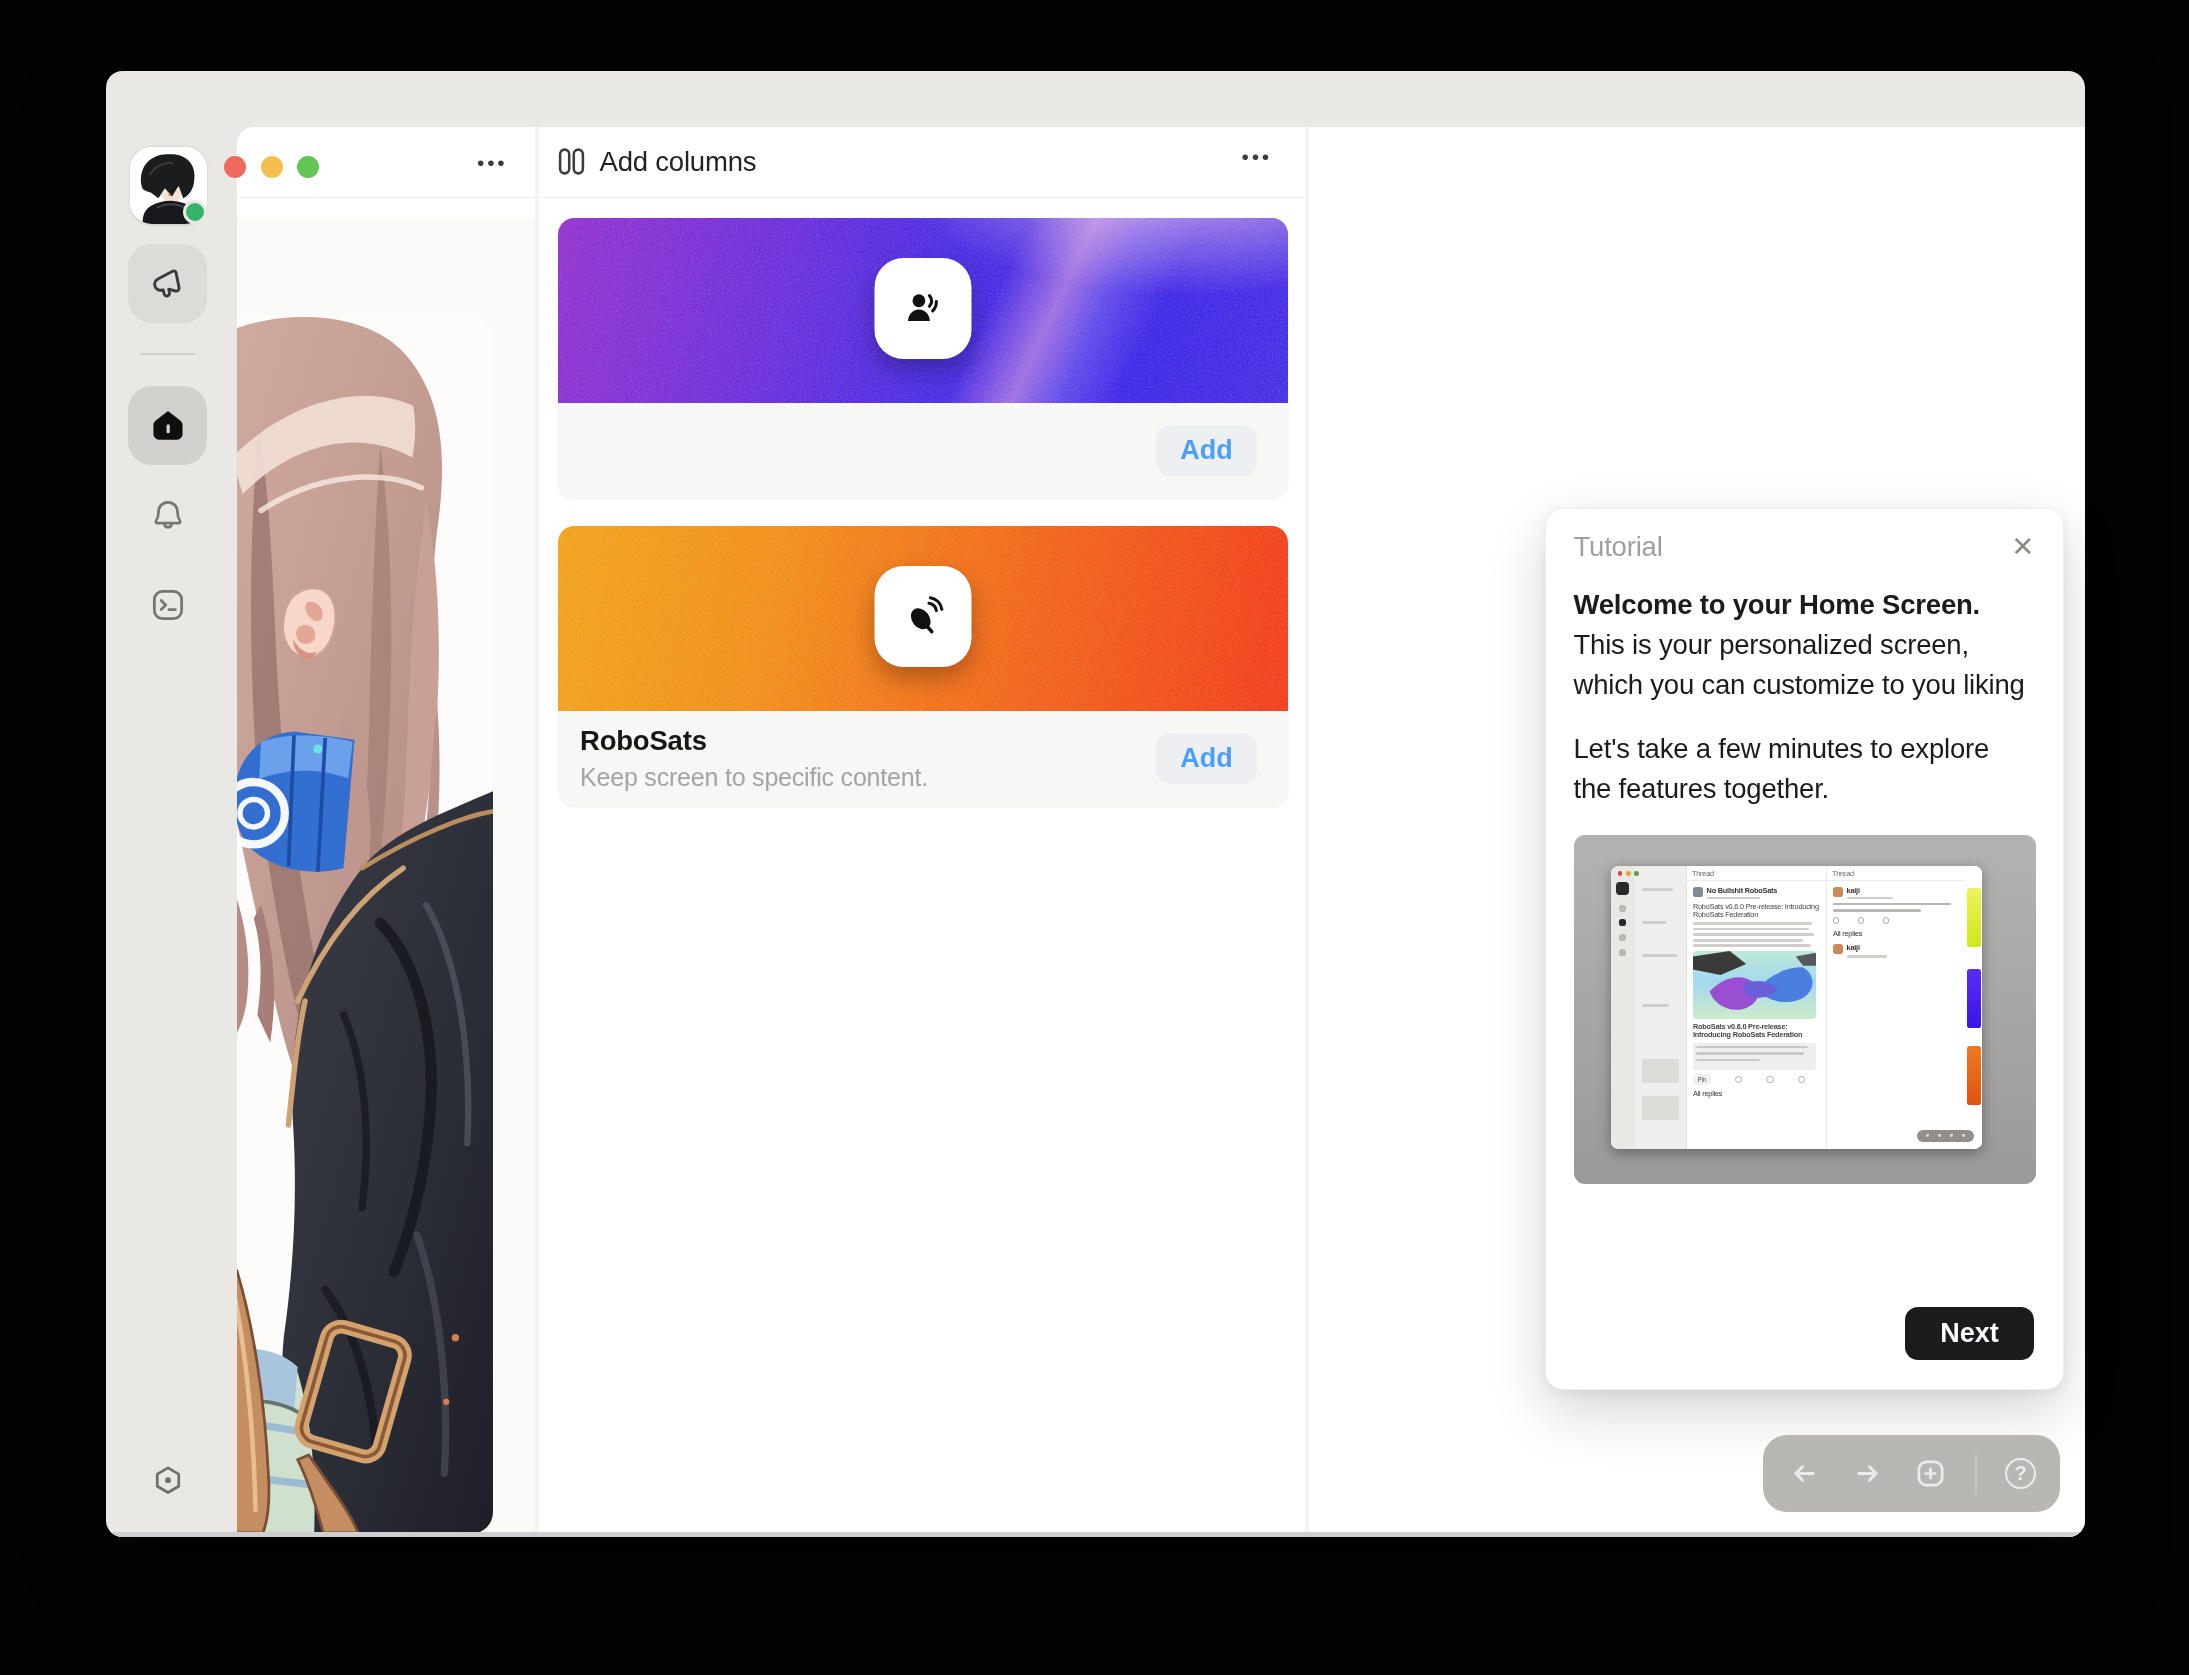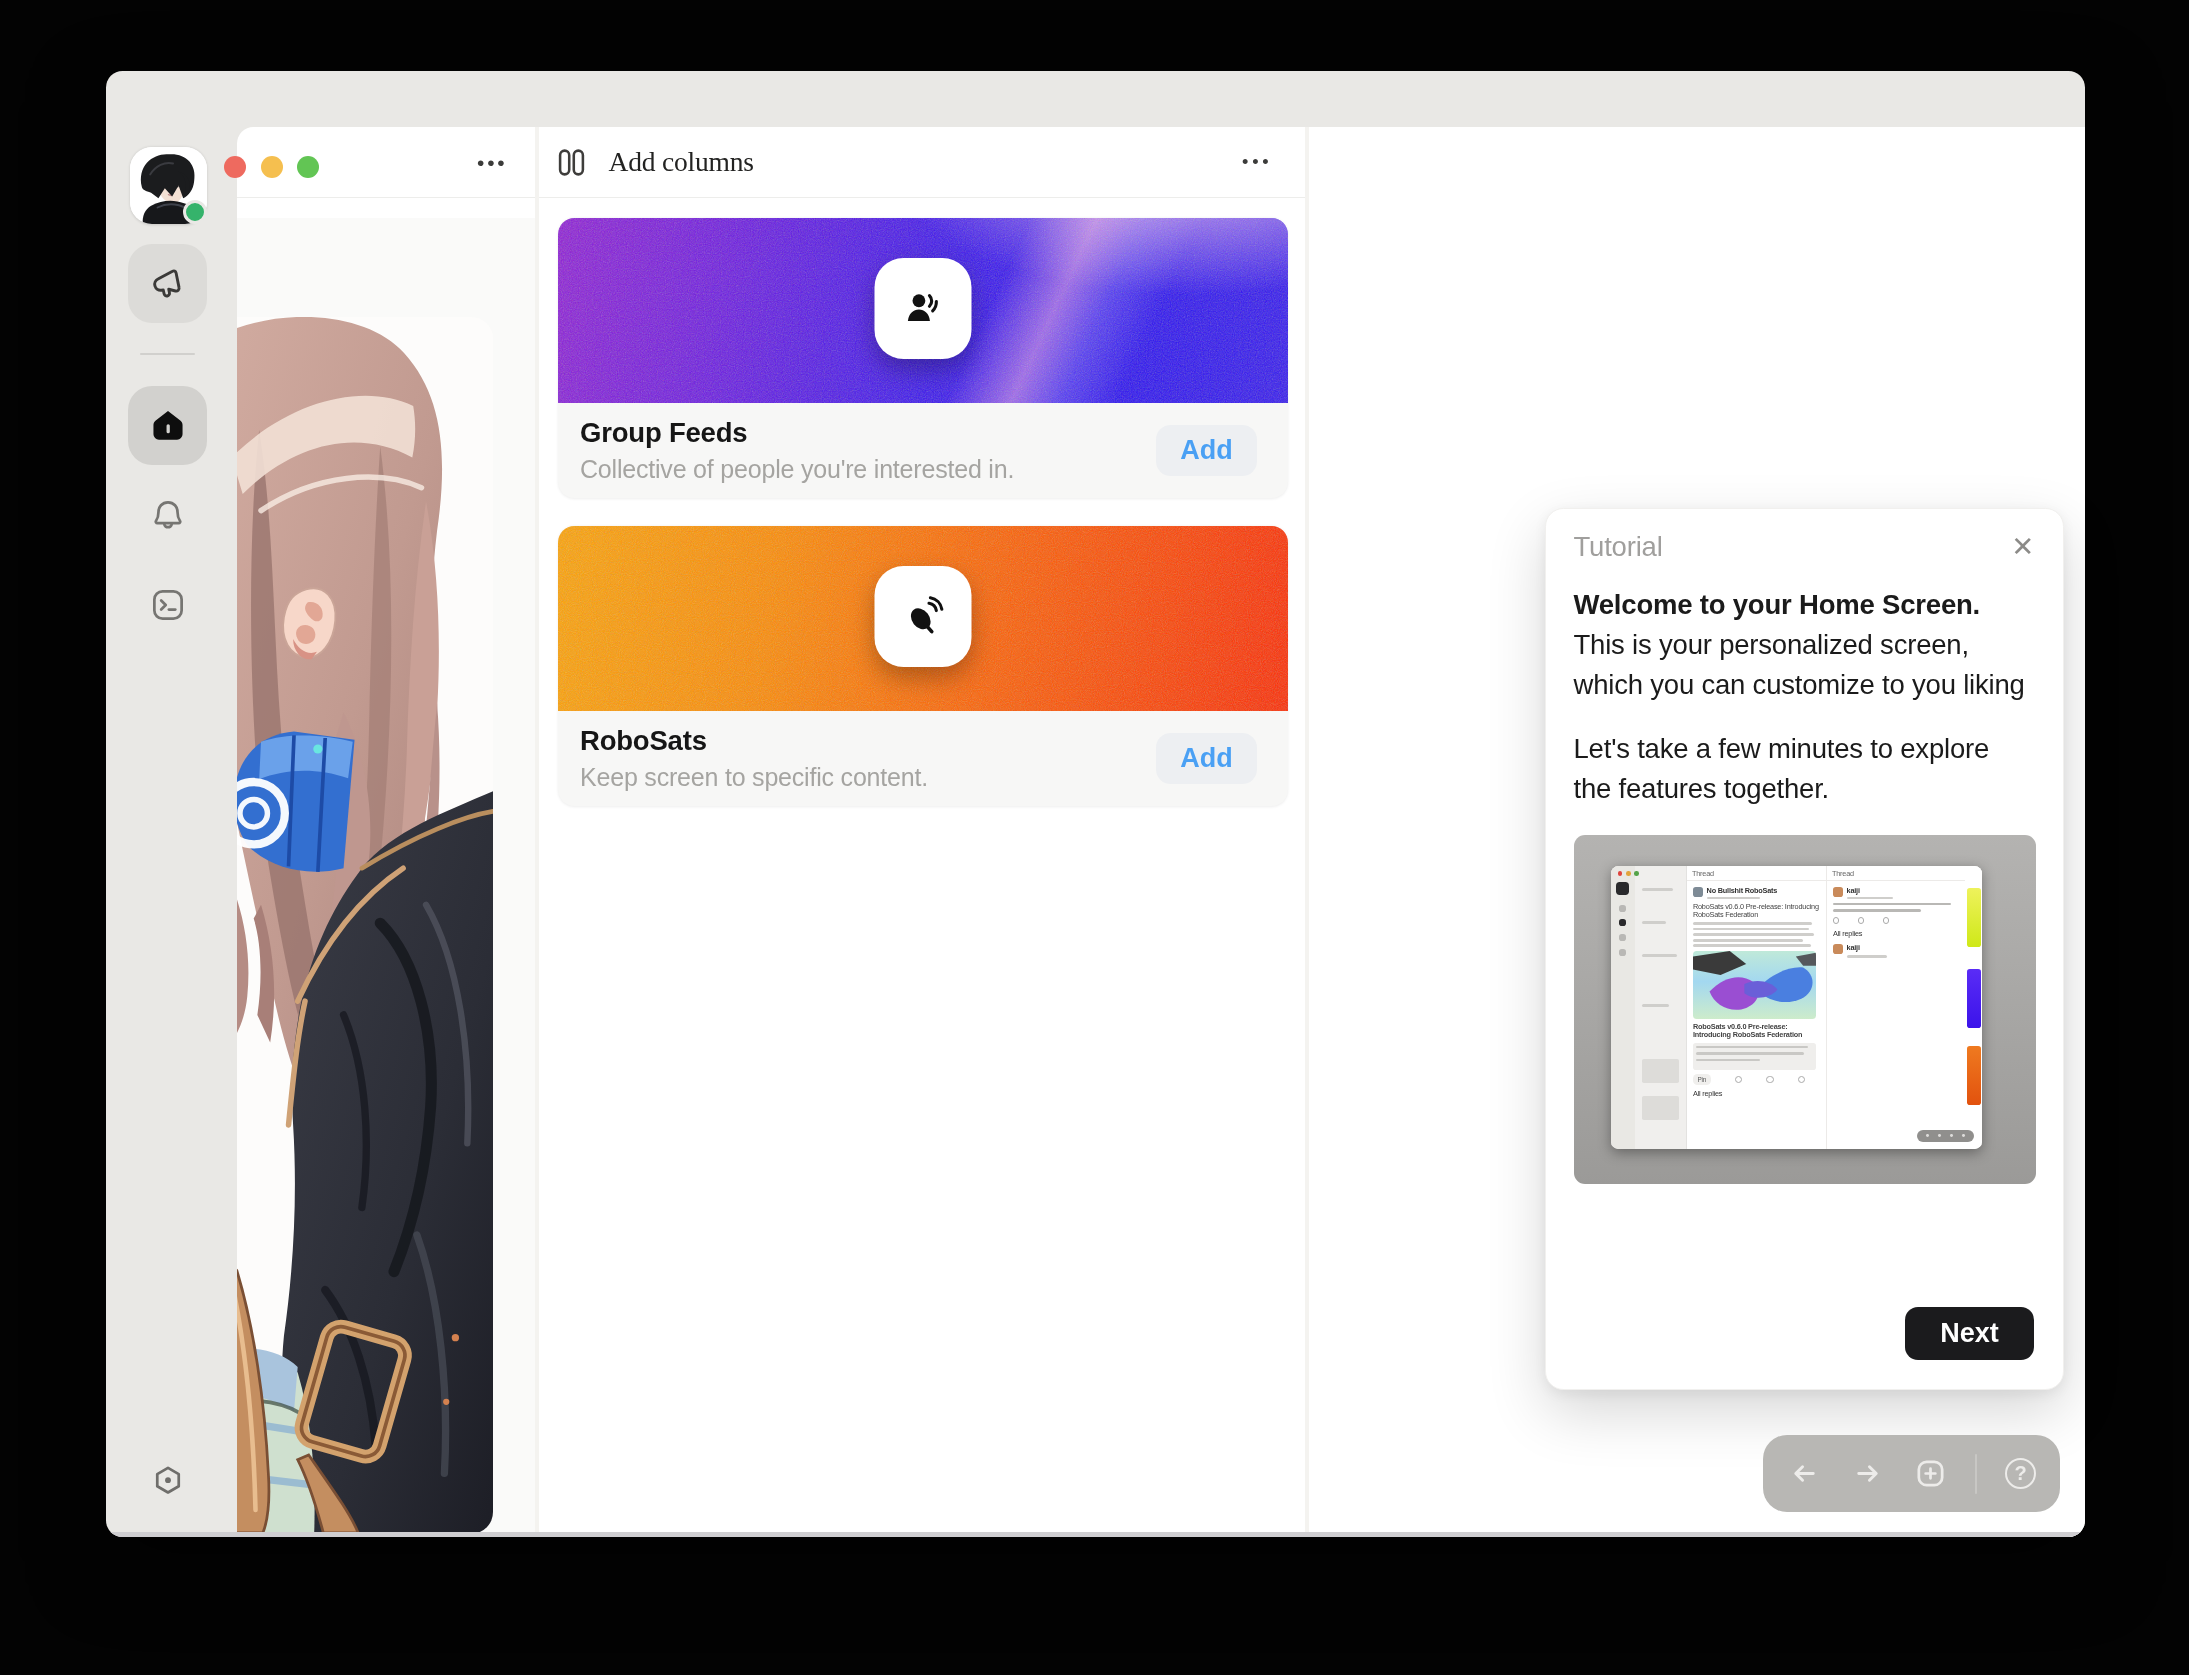--- a/index.html
+++ b/index.html
@@ -31,21 +31,21 @@
   .more{font-size:21px;letter-spacing:2.8px;color:#3c3c3a;line-height:1;user-select:none;}
   
   .feed-card{position:absolute;left:-42px;top:91px;width:556px;height:1469px;
       background:#fafaf9;border-radius:18.4px;}
   .feed-meta{position:absolute;left:0;top:22px;width:556px;display:flex;justify-content:flex-end;
       align-items:center;gap:22px;padding-right:42px;box-sizing:border-box;}
   .feed-image{position:absolute;left:11px;top:99px;width:287px;height:1217px;border-radius:22px;
       overflow:hidden;background:#fdfcfb;}
   .feed-image svg{display:block;}
   
-  .col2-header-inner{display:flex;align-items:center;width:100%;padding:0 33px 0 16.5px;box-sizing:border-box;gap:22px;font-family:Liberation Serif, serif;}
+  .col2-header-inner{display:flex;width:100%;padding:0 33px 0 16.5px;box-sizing:border-box;gap:13px;}
   .col2-title{font-size:27.5px;font-weight:500;color:#232322;}
   .spacer{flex:1;}
   .add-card{position:absolute;left:19px;width:730px;border-radius:16.5px;overflow:hidden;
       background:#f7f7f6;box-shadow:0 0.9px 2.8px rgba(0,0,0,.07);}
   .banner{position:relative;height:185px;overflow:hidden;}
   .banner-grad-1{background:
       radial-gradient(90% 160% at 86% -30%,rgba(255,205,245,.85),rgba(255,205,245,0) 45%),
       linear-gradient(115deg,transparent 58%,rgba(245,170,235,.55) 66%,rgba(150,130,255,.35) 72%,transparent 79%),
       linear-gradient(103deg,#8f1ed6 0%,#6b1ae2 24%,#3b16ee 52%,#2a10f2 78%,#3418f0 100%);}
   .banner-grad-2{background:
@@ -291,24 +291,20 @@
             <div class="squircle">
               <svg width="44" height="44" viewBox="0 0 48 48">
                 <circle cx="19" cy="15" r="7" fill="#111"></circle>
                 <path d="M7 37 c.8 -8 6 -12.5 12 -12.5 s11.2 4.5 12 12.5 Z" fill="#111"></path>
                 <path d="M30.5 9.5 a8 8 0 0 1 0 11.5" fill="none" stroke="#111" stroke-width="3.4" stroke-linecap="round"></path>
                 <path d="M34 26 a13 13 0 0 0 4 -10" fill="none" stroke="#111" stroke-width="3.4" stroke-linecap="round"></path>
               </svg>
             </div>
           </div>
           <div class="card-info">
-            <div class="card-texts">
-              <span class="card-title">Group Feeds</span>
-              <span class="card-sub">Collective of people you're interested in.</span>
-            </div>
             <button class="add-btn">Add</button>
           </div>
         </div>
 
         <div class="add-card" style="top:399px">
           <div class="banner banner-grad-2">
             <svg class="noise-svg" viewBox="0 0 795 202" width="730" height="185">
               <filter id="n2">
                   <feTurbulence type="fractalNoise" baseFrequency="0.85" numOctaves="2" stitchTiles="stitch"></feTurbulence>
                 </filter>

